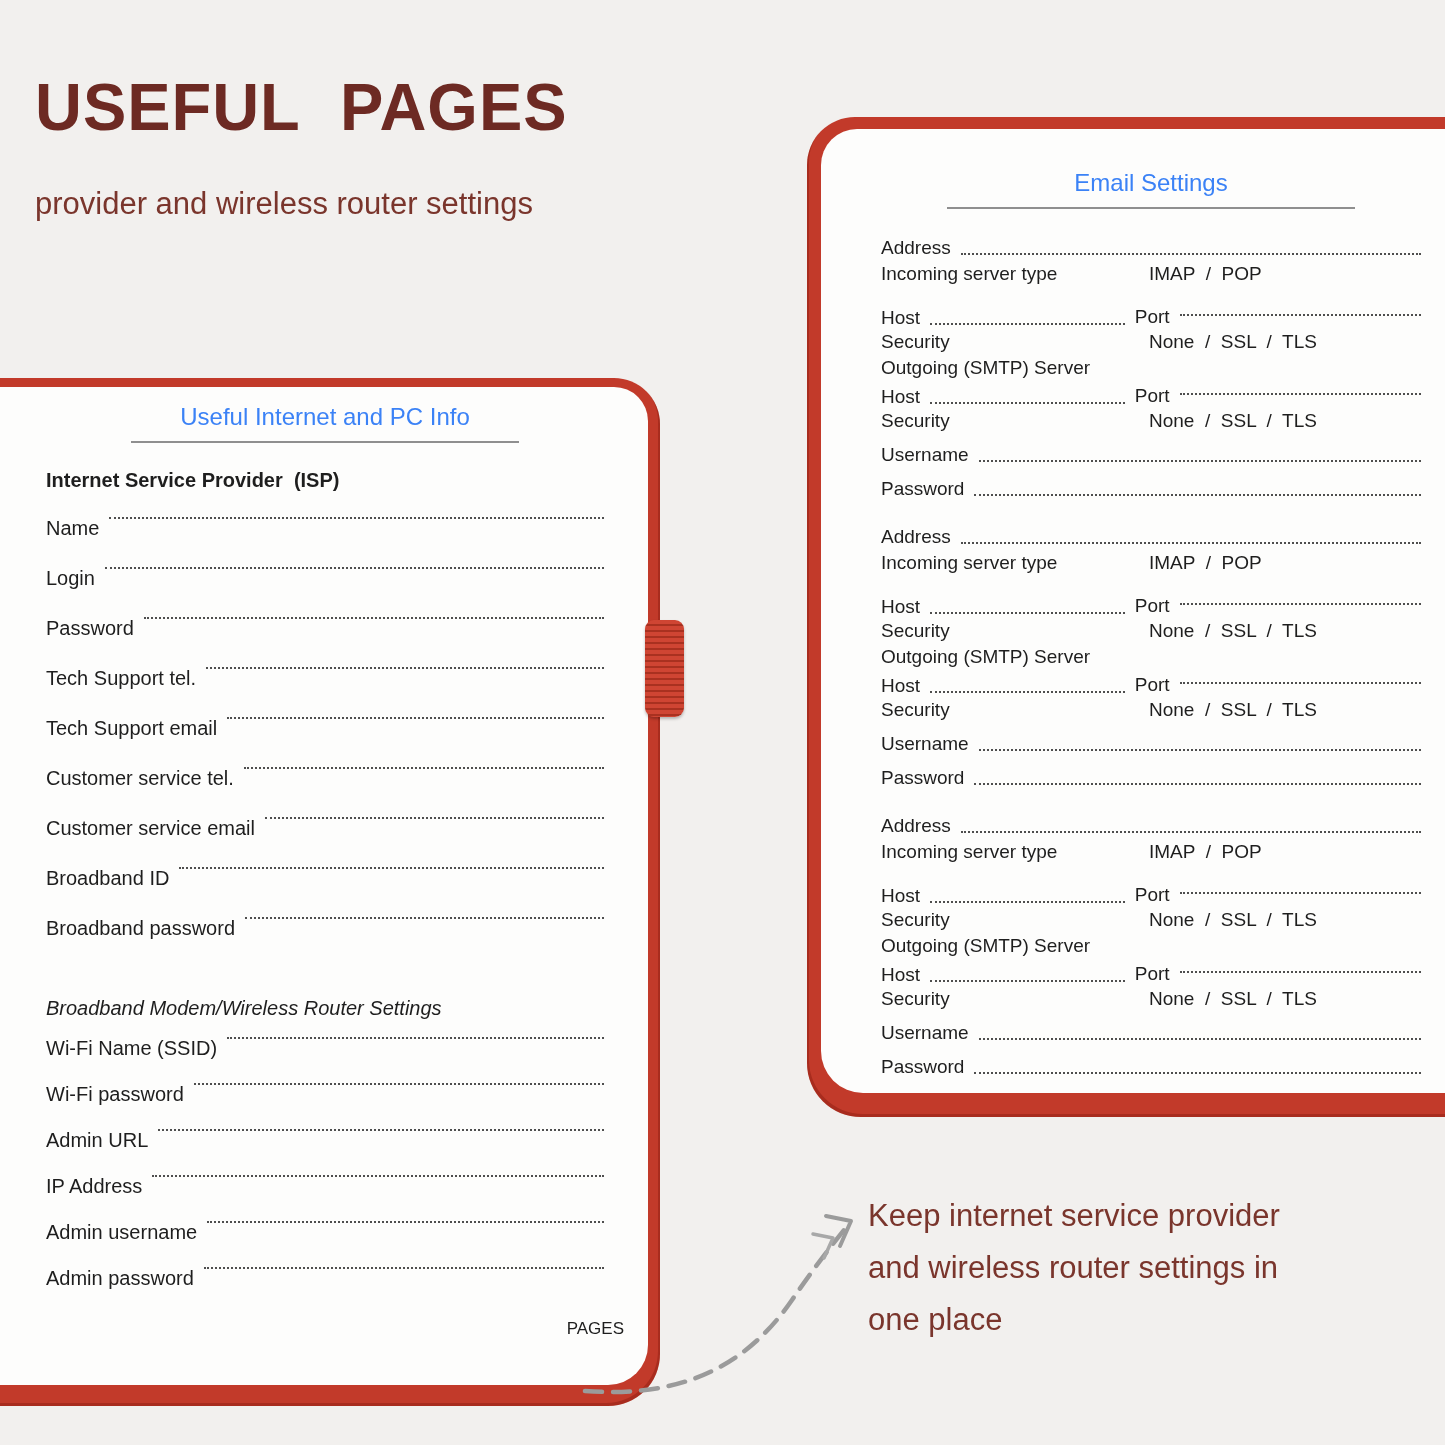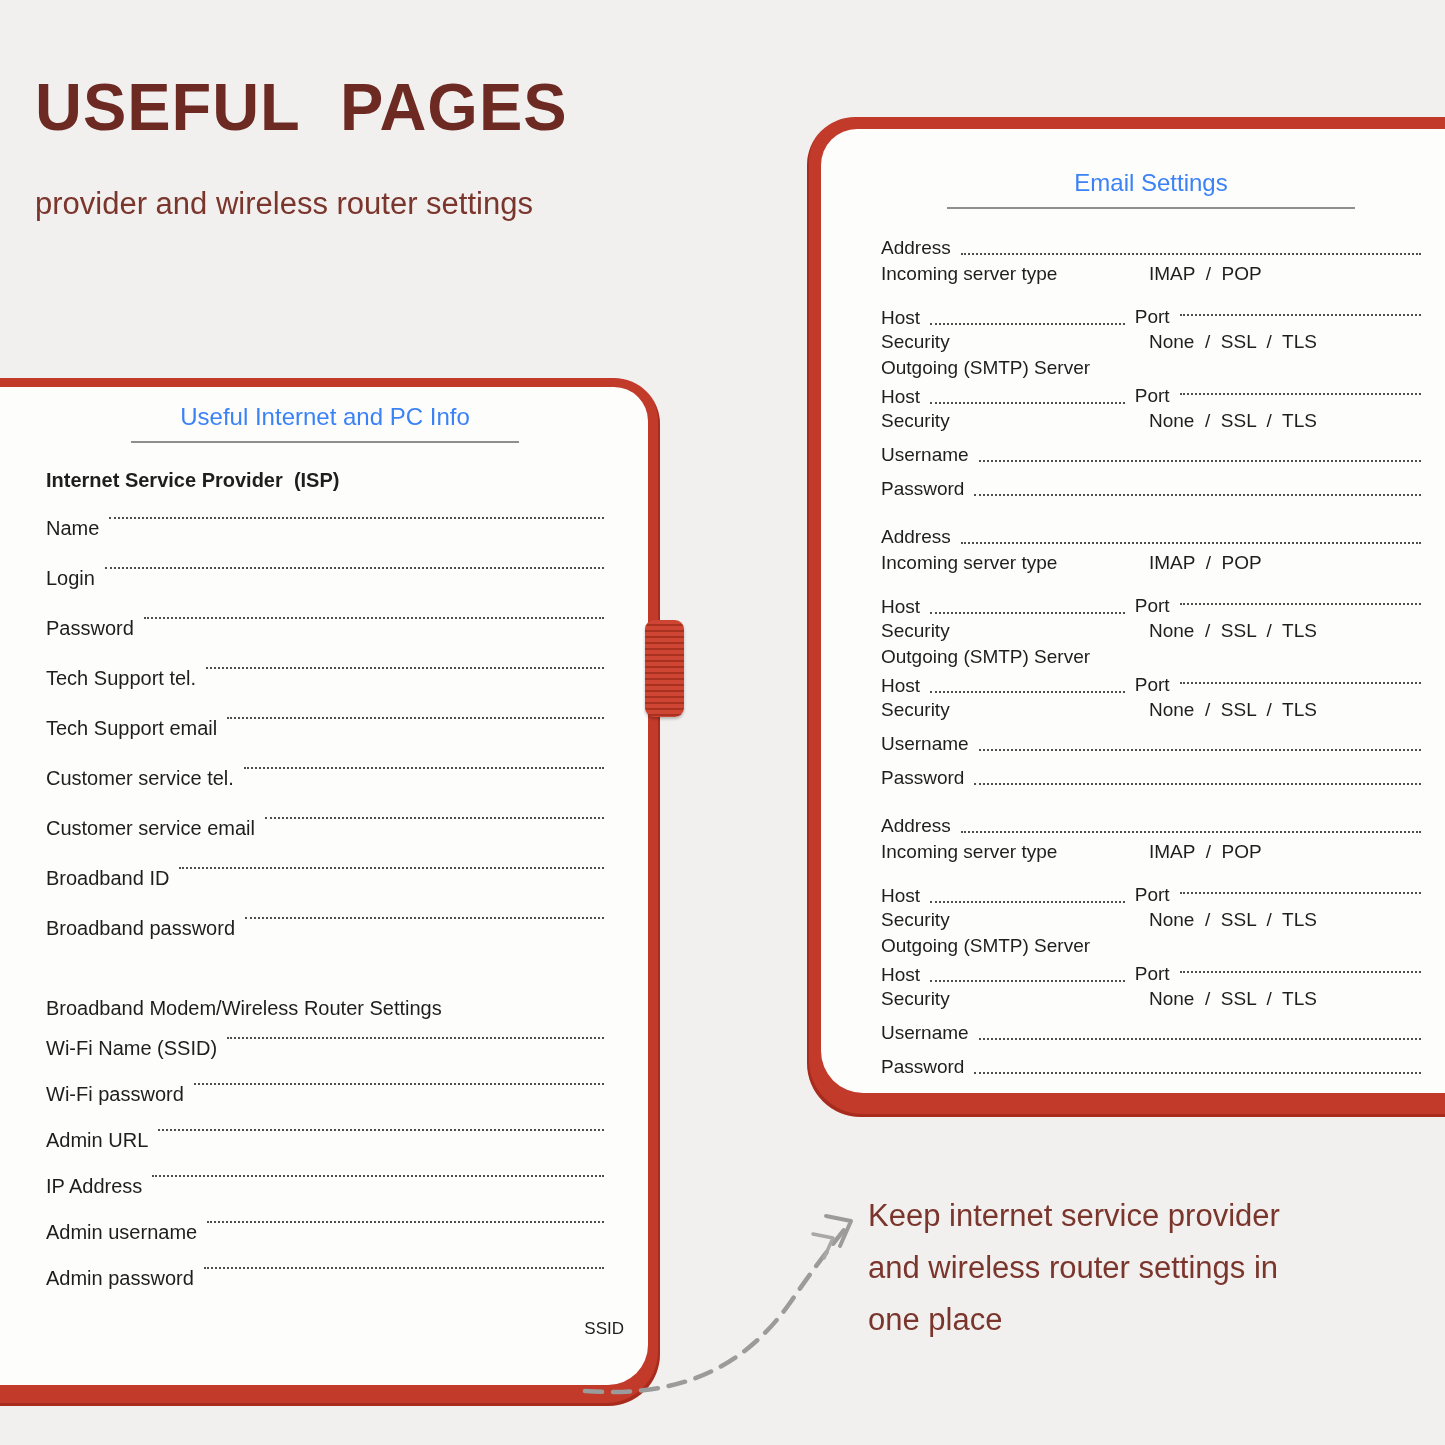--- a/index.html
+++ b/index.html
@@ -46,21 +46,21 @@
   .page-title{font-size:24px;font-weight:400;color:#3b82f6;text-align:center;margin:0;white-space:pre;}
   .title-rule{border-bottom:2px solid #8f8f8f;margin:10px auto 0;}
   .lbl{white-space:pre;}
   .leader{flex:1 1 auto;border-bottom:2px dotted #4e4e4e;margin:0 0 4px 10px;min-width:20px;}
   
   .lp-content{padding:16px 44px 0 74px;font-size:20px;color:#1e1e1e;}
   .lp-rule{width:388px;}
   .lp-heading{margin-top:26px;height:26px;font-weight:700;white-space:pre;}
   .lp-rows{margin-top:22px;}
   .lp-row{display:flex;align-items:flex-start;height:26px;margin-bottom:24px;}
-  .lp-section2{margin-top:54px;height:26px;white-space:pre;}
+  .lp-section2{margin-top:54px;height:26px;white-space:pre;font-style:italic;}
   .lp-rows2{margin-top:14px;}
   .lp-rows2 .lp-row{margin-bottom:20px;}
   .misc{position:absolute;right:24px;bottom:46px;font-size:17px;color:#1e1e1e;}
   
   .rp-content{padding:40px 46px 0 60px;font-size:19px;color:#1e1e1e;}
   .rp-rule{width:408px;}
   .rp-blocks{margin-top:26px;}
   .r-row{display:flex;align-items:flex-end;height:24px;margin-bottom:4px;}
   .r-kv{display:flex;height:24px;margin-bottom:18px;}
   .r-kv .lbl{width:268px;flex:0 0 auto;}
@@ -157,21 +157,21 @@
           <div class="lp-row">
             <span class="lbl">Admin username</span>
             <span class="leader"></span>
           </div>
           <div class="lp-row">
             <span class="lbl">Admin password</span>
             <span class="leader"></span>
           </div>
         </div>
     </div>
-    <div class="misc">SSID</div>
+    <div class="misc">PAGES</div>
   </div>
 </div>
 
 <div class="pen-loop"></div>
 
 <div class="notebook right">
   <div class="page">
     <div class="rp-content">
       <h2 class="page-title">Email Settings</h2>
       <div class="title-rule rp-rule"></div>

